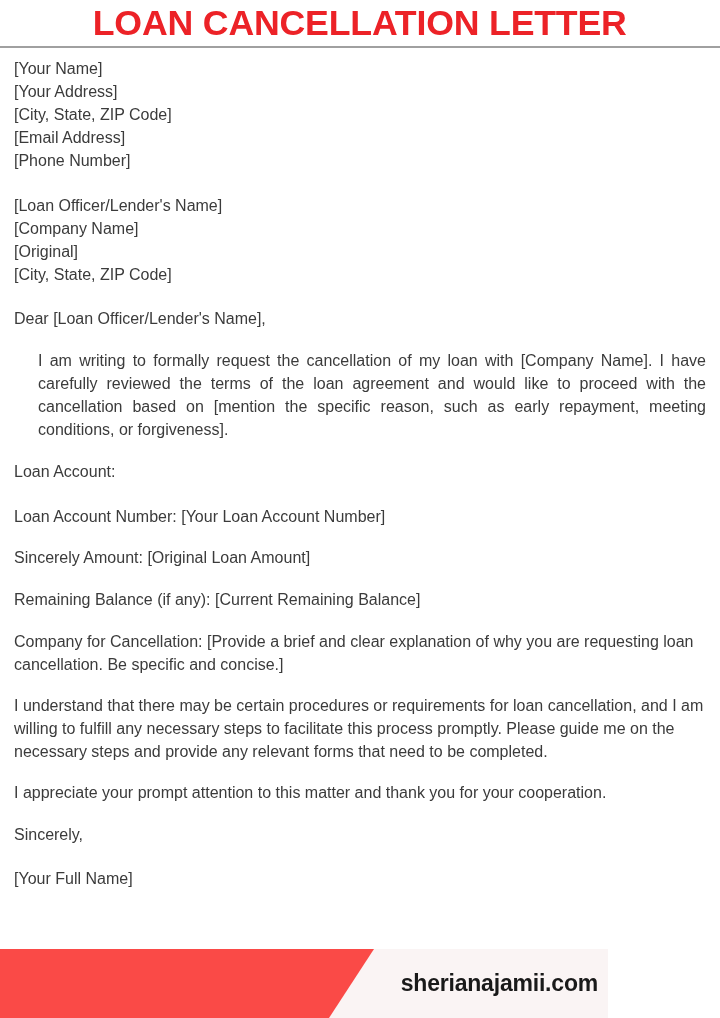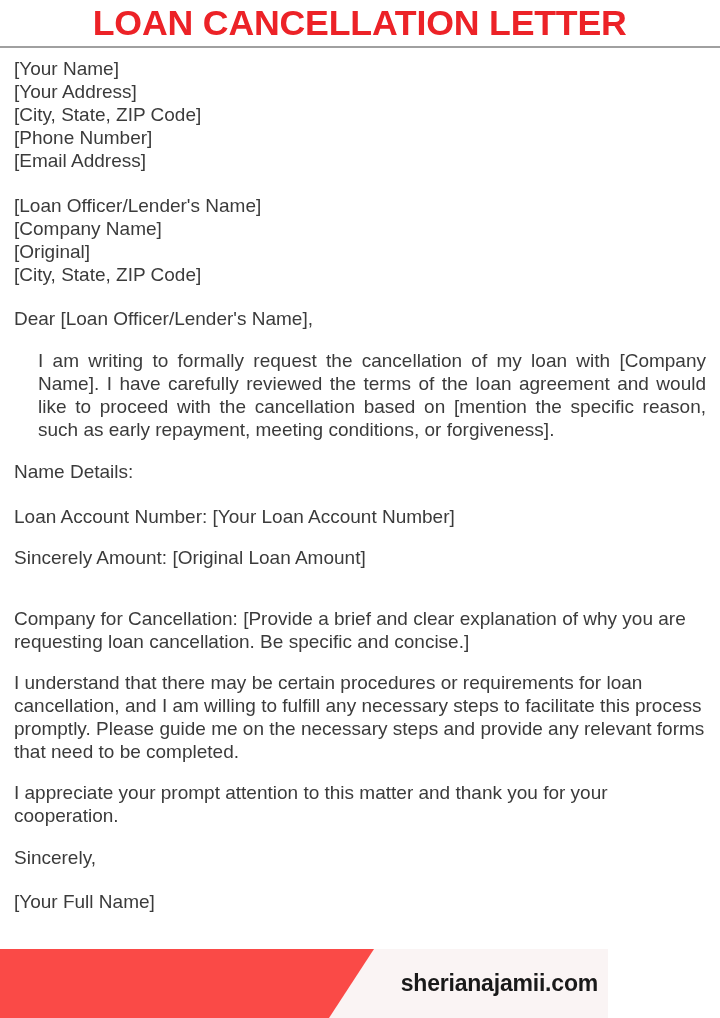--- a/index.html
+++ b/index.html
@@ -51,21 +51,21 @@
     width: 100%;
     background: #8f8f8f;
     opacity: .85;
   }
 
   
   .letter-body {
     padding: 9px 14px 0 14px;
     box-sizing: border-box;
     color: #3b3b3b;
-    font-size: 19px;
+    font-size: 16px;
     line-height: 23px;
   }
 
   .addr-block {
     margin: 0 0 0 0;
   }
   .addr-line {
     display: block;
     white-space: pre;
   }
@@ -138,22 +138,22 @@
     <h1 class="doc-title">LOAN CANCELLATION LETTER</h1>
   </div>
   <div class="header-rule"></div>
 
   <div class="letter-body">
 
     <div class="addr-block">
       <span class="addr-line">[Your Name]</span>
       <span class="addr-line">[Your Address]</span>
       <span class="addr-line">[City, State, ZIP Code]</span>
+      <span class="addr-line">[Email Address]</span>
       <span class="addr-line">[Phone Number]</span>
-      <span class="addr-line">[Email Address]</span>
     </div>
 
     <div class="spacer-22"></div>
 
     <div class="addr-block">
       <span class="addr-line">[Loan Officer/Lender's Name]</span>
       <span class="addr-line">[Company Name]</span>
       <span class="addr-line">[Original]</span>
       <span class="addr-line">[City, State, ZIP Code]</span>
     </div>
@@ -161,32 +161,33 @@
     <div class="spacer-21"></div>
 
     <span class="salutation">Dear [Loan Officer/Lender's Name],</span>
 
     <div class="spacer-19"></div>
 
     <p class="para justify">I am writing to formally request the cancellation of my loan with [Company Name]. I have carefully reviewed the terms of the loan agreement and would like to proceed with the cancellation based on [mention the specific reason, such as early repayment, meeting conditions, or forgiveness].</p>
 
     <div class="spacer-19"></div>
 
-    <span class="detail-line">Name Details:</span>
+    <span class="detail-line">Loan Account:</span>
 
     <div class="spacer-22"></div>
 
     <span class="detail-line">Loan Account Number: [Your Loan Account Number]</span>
 
     <div class="spacer-18"></div>
 
     <span class="detail-line">Sincerely Amount: [Original Loan Amount]</span>
 
     <div class="spacer-19"></div>
 
+    <span class="detail-line">Remaining Balance (if any): [Current Remaining Balance]</span>
 
     <div class="spacer-19"></div>
 
     <p class="para">Company for Cancellation: [Provide a brief and clear explanation of why you are requesting loan cancellation. Be specific and concise.]</p>
 
     <div class="spacer-18"></div>
 
     <p class="para">I understand that there may be certain procedures or requirements for loan cancellation, and I am willing to fulfill any necessary steps to facilitate this process promptly. Please guide me on the necessary steps and provide any relevant forms that need to be completed.</p>
 
     <div class="spacer-18"></div>

